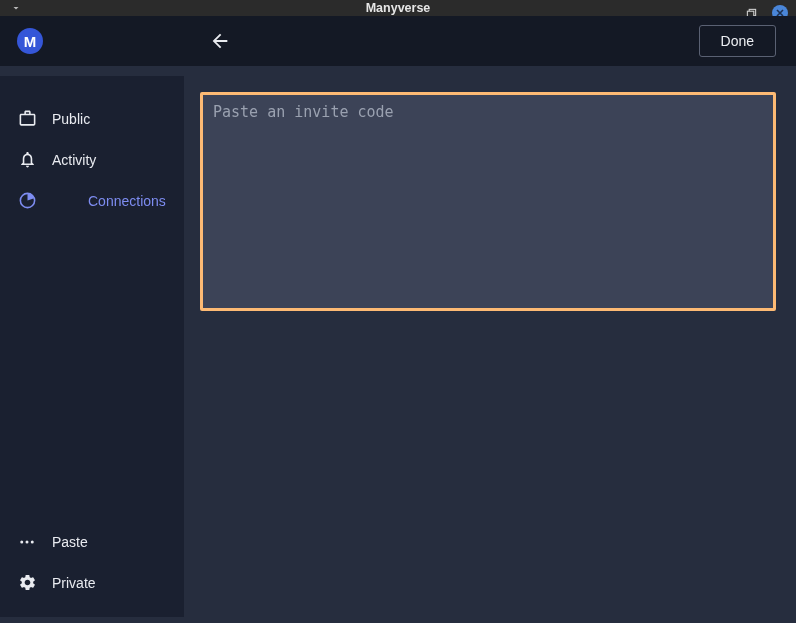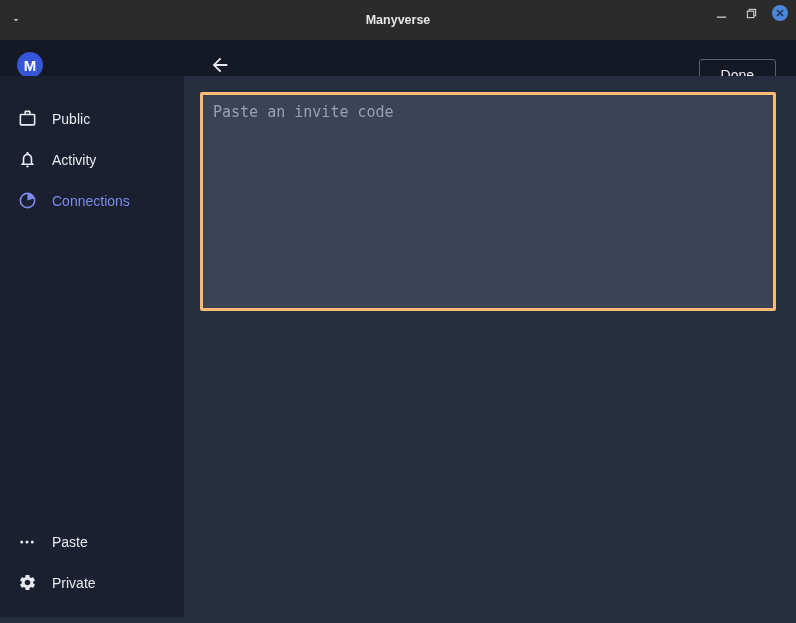--- a/index.html
+++ b/index.html
@@ -4,21 +4,21 @@
 <style>
   html,body{margin:0;padding:0;background:#1a1a1a;}
   *{box-sizing:border-box;}
   .window{
     position:relative;width:796px;height:623px;overflow:hidden;
     font-family:"Liberation Sans",sans-serif;color:#e9ebf0;
     background:#262d3e;
   }
   
   .titlebar{
-    position:relative;height:40px;background:#2b2b2b;
+    position:relative;height:16px;background:#2b2b2b;
     display:flex;align-items:center;
   }
   .titlebar .menu-chevron{
     margin-left:10px;display:flex;align-items:center;color:#b9b9b9;cursor:pointer;
   }
   .titlebar .win-title{
     position:absolute;left:0;right:0;text-align:center;
     font-size:12.5px;font-weight:700;color:#e6e6e6;pointer-events:none;
   }
   .win-controls{
@@ -36,36 +36,36 @@
   .logo{
     width:26px;height:26px;border-radius:50%;background:#3556d8;margin-left:17px;
     display:flex;align-items:center;justify-content:center;
     font-weight:700;font-size:15px;color:#ffffff;cursor:pointer;
   }
   .back-btn{
     position:absolute;left:198px;top:0;height:50px;width:44px;
     display:flex;align-items:center;justify-content:center;color:#e9ebf0;cursor:pointer;
   }
   .done-btn{
-    position:absolute;right:20px;top:19px;height:32px;padding:0 21px;
+    position:absolute;right:20px;top:9px;height:32px;padding:0 21px;
     background:transparent;border:1px solid #5a6173;border-radius:3px;
     color:#eceef2;font-size:14px;font-family:"Liberation Sans",sans-serif;cursor:pointer;
   }
   
   .app-body{position:absolute;top:76px;left:0;right:0;bottom:0;}
   .sidebar{
     position:absolute;top:0;left:0;width:184px;bottom:6px;background:#1a2030;
     display:flex;flex-direction:column;padding-top:22px;
   }
   .side-item{
     height:41px;display:flex;align-items:center;padding-left:17px;cursor:pointer;
     font-size:14px;color:#e9ebf0;
   }
   .side-item .icn{width:20px;height:20px;margin-right:15px;display:flex;align-items:center;justify-content:center;color:#e9ebf0;}
-  .side-item.active{color:#7d8cf0;}
+  .side-item.active{color:#7d8cf0;gap:36px;}
   .side-item.active .icn{color:#7d8cf0;}
   .side-bottom{margin-top:auto;margin-bottom:14px;}
   
   .main{position:absolute;left:184px;top:0;right:0;bottom:0;background:#262d3e;}
   .invite-area{
     display:block;margin:16px 20px 0 16px;width:calc(100% - 36px);height:219px;
     background:#3c4357;border:3px solid #fdba74;border-radius:2px;resize:none;
     color:#dfe2ea;font-family:"DejaVu Sans Mono",monospace;font-size:15px;
     padding:8px 10px;outline:none;
   }

